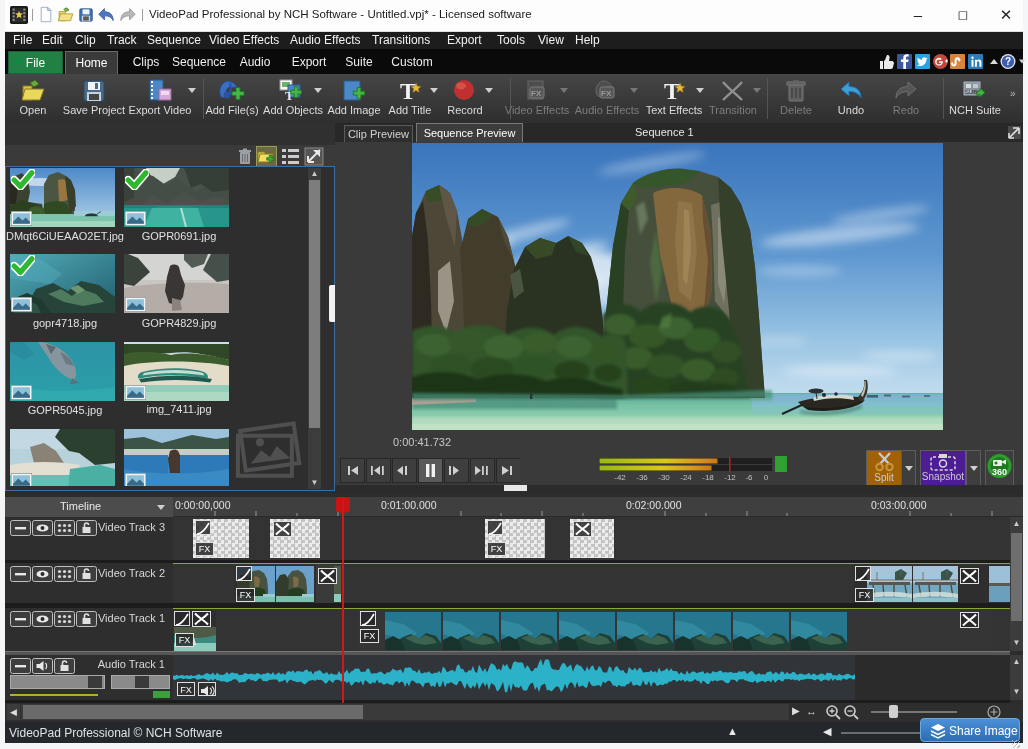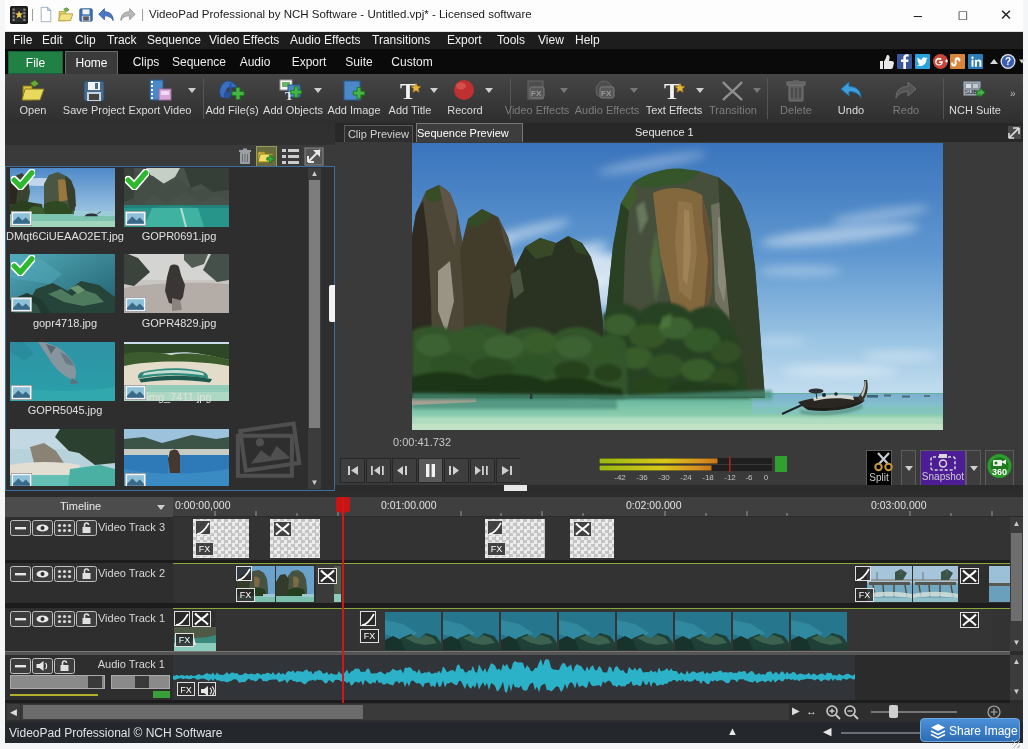--- a/index.html
+++ b/index.html
@@ -498,21 +498,21 @@
         <path d="M20 31c18-4 44-4 59 0l1.5 2.5c-20-3.5-43-3.5-62 0z" fill="#c2ded2"></path>
         <path d="M15 37c24-4.5 51-4.5 73 0l-2 3.5c-22-3.5-47-3.5-69 0z" fill="#1e5a50"></path>
         <rect x="0" y="43" width="105" height="16" fill="#94ccba"></rect>
         <path d="M0 50h105v9H0z" fill="#add8c2"></path>
           </svg>
       <svg style="position:absolute;left:1px;bottom:1px" width="21" height="15" viewBox="0 0 20 14">
             <use href="#photoicon"></use>
           </svg>
     </div>
     <div class="tlabel" style="left:0px;top:237px">GOPR5045.jpg</div>
-    <div class="tlabel" style="left:114px;top:224px">img_7411.jpg</div>
+    <div class="tlabel" style="left:114px;top:236px">img_7411.jpg</div>
 
     <div class="thumb" style="left:4px;top:262px;height:57px">
       <svg width="105" height="59" viewBox="0 0 105 59">
         <rect width="105" height="59" fill="#b8d2dc"></rect>
         <rect width="105" height="20" fill="#c2d8e2"></rect>
         <path d="M50 0h55v34l-20 2-16-12-10-2-14-14z" fill="#2c4030"></path>
         <path d="M20 18l14-4 12 8 8 12-10 6-20-6z" fill="#8a8274"></path>
         <path d="M0 36c20-4 50-4 70 0l-4 12H0z" fill="#e2ded2"></path>
         <rect x="0" y="46" width="105" height="13" fill="#64c0b4"></rect>
         <path d="M60 40l30-4 15 4v19H58z" fill="#4ab0a4"></path>
@@ -550,21 +550,21 @@
         <path d="M18 48l12-12 8 8 8-10 12 14z" fill="#6a6a6a"></path>
       </g>
     </svg>
   </div>
 </div>
 
 <div class="abs" style="left:329px;top:285px;width:8px;height:37px;background:#f2f2f2;border-radius:2px"></div>
 <div id="preview" class="abs">
   <div id="ptabbar">
     <div style="position:absolute;left:9px;top:2px;width:69px;height:17px;background:#2e2e2e;border:1px solid #5a5a5a;border-bottom:none;color:#d2d2d2;font-size:11px;text-align:center;line-height:16px">Clip Preview</div>
-    <div style="position:absolute;left:81px;top:0;width:107px;height:19px;background:#3d3d3d;border:1px solid #777;border-bottom:none;color:#fff;font-size:11px;line-height:18px">Sequence Preview</div>
+    <div style="position:absolute;left:81px;top:0;width:107px;height:19px;background:#3d3d3d;border:1px solid #777;border-bottom:none;color:#fff;font-size:11px;text-align:center;line-height:18px">Sequence Preview</div>
     <div style="position:absolute;left:300px;top:3px;width:90px;color:#e8e8e8;font-size:11px;">Sequence 1</div>
     <svg style="position:absolute;left:673px;top:3px" width="13" height="13" viewBox="0 0 13 13">
       <rect x="0" y="0" width="13" height="13" fill="#4a4a4a"></rect>
       <path d="M1 12L11 2M11 2v6M11 2H5" stroke="#ddd" stroke-width="1.6" fill="none"></path>
       <path d="M1 12h5M1 12V7" stroke="#ddd" stroke-width="1.6"></path>
     </svg>
   </div>
   <div id="video">
     <svg width="531" height="287" viewBox="0 0 531 287">
       <defs>
@@ -751,21 +751,21 @@
             <text x="43" y="24">-36</text>
             <text x="65" y="24">-30</text>
         <text x="87" y="24">-24</text>
             <text x="109" y="24">-18</text>
             <text x="131" y="24">-12</text>
         <text x="150" y="24">-6</text>
             <text x="167" y="24">0</text>
       </g>
     </svg>
 
-    <div style="position:absolute;left:531px;top:20px;width:26px;height:36px;background:#000000;border:1px solid #5c5c5c">
+    <div style="position:absolute;left:531px;top:20px;width:36px;height:36px;background:#a16207;border:1px solid #5c5c5c">
       <svg width="33" height="20" viewBox="0 0 33 20" style="display:block;margin:1px auto 0">
         <g stroke="#c8ccd2" stroke-width="2.2" fill="none">
           <path d="M11 1L21 12M22 1L12 12"></path>
         </g>
         <circle cx="11.5" cy="15" r="3.2" fill="none" stroke="#c8963c" stroke-width="2"></circle>
         <circle cx="21.5" cy="15" r="3.2" fill="none" stroke="#c8963c" stroke-width="2"></circle>
       </svg>
       <div style="color:#ccc;font-size:10px;text-align:center">Split</div>
     </div>
     <div style="position:absolute;left:566px;top:20px;width:15px;height:36px;background:#3e3e3e;border:1px solid #5c5c5c">

